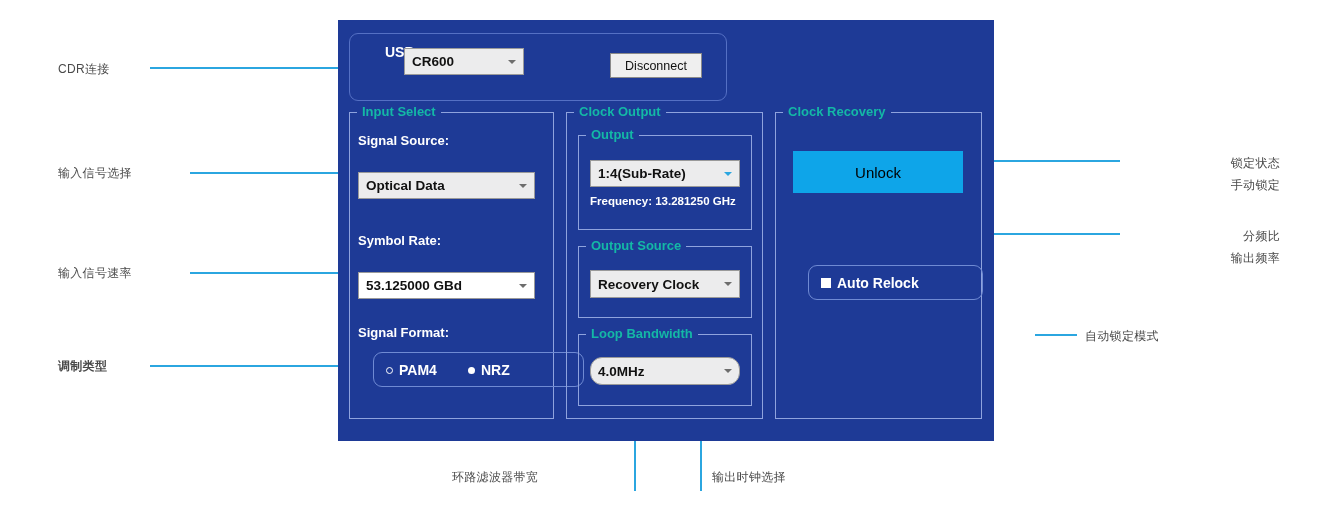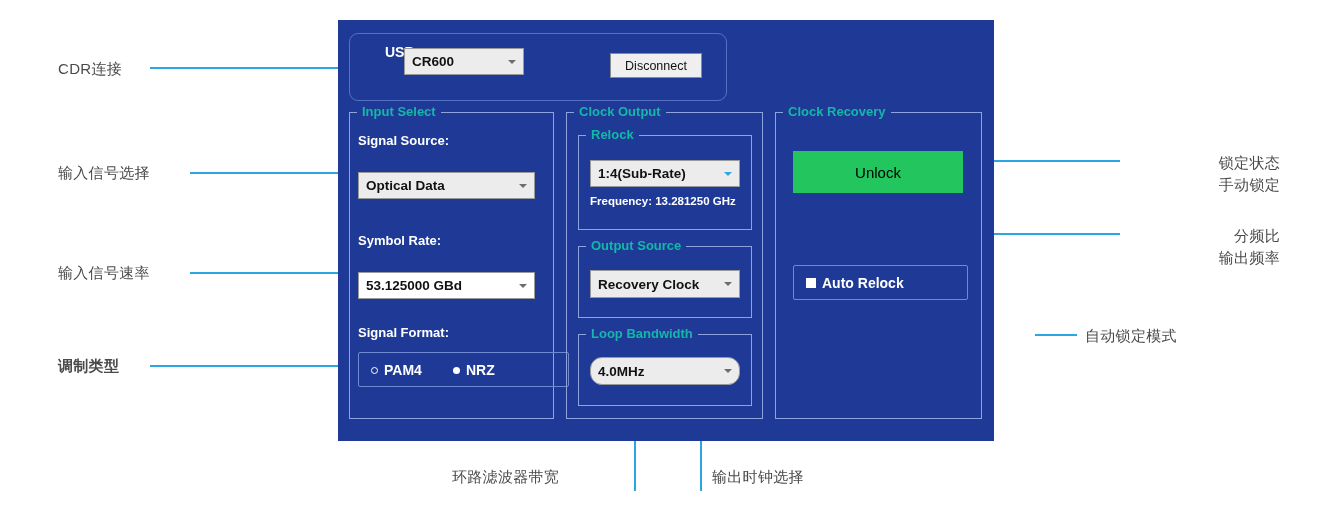--- a/index.html
+++ b/index.html
@@ -12,21 +12,21 @@
     height: 506px;
     position: relative;
     font-family: "Liberation Sans", "DejaVu Sans", sans-serif;
     overflow: hidden;
   }
 
   
   .anno {
     position: absolute;
     color: #4a4a4a;
-    font-size: 15px;
+    font-size: 12px;
     line-height: 22px;
     white-space: pre-line;
     letter-spacing: 0.3px;
   }
   .anno.right { text-align: right; }
   .line {
     position: absolute;
     background: #2ba6e0;
   }
   .line.h { height: 2px; }
@@ -154,22 +154,23 @@
     position: absolute;
     color: #ffffff;
     font-size: 11.5px;
     font-weight: bold;
   }
 
   
   .roundbox {
     position: absolute;
     border: 1.4px solid #6f8ad3;
-    border-radius: 2px;
-    box-sizing: border-box;
+    border-radius: 9px;
+    box-sizing: border-box;
+    margin-left: 15px;
   }
   .radio-item, .check-item {
     position: absolute;
     display: flex;
     align-items: center;
     color: #ffffff;
     font-size: 14px;
     font-weight: bold;
   }
   .dot-ring {
@@ -187,21 +188,21 @@
     margin-right: 6px;
   }
   .chk {
     width: 10px; height: 10px;
     background: #ffffff;
     margin-right: 6px;
   }
 
   .btn-unlock {
     position: absolute;
-    background: #22c55e;
+    background: #0ea5e9;
     color: #000000;
     font-size: 15px;
     display: flex;
     align-items: center;
     justify-content: center;
   }
 </style>
 </head>
 <body>
 
@@ -273,21 +274,21 @@
       <span class="dot-solid"></span>
       <span>NRZ</span>
     </div>
   </div>
 
   <div class="group" style="left:228px; top:92px; width:197px; height:307px;">
     <span class="cap">Clock Output</span>
   </div>
 
   <div class="group" style="left:240px; top:115px; width:174px; height:95px;">
-    <span class="cap">Relock</span>
+    <span class="cap">Output</span>
   </div>
   <div class="combo hl" style="left:252px; top:140px; width:150px; height:27px;">
     <span>1:4(Sub-Rate)</span>
     <span class="arrow"></span>
   </div>
   <div class="freqtext" style="left:252px; top:175px;">Frequency: 13.281250 GHz</div>
 
   <div class="group" style="left:240px; top:226px; width:174px; height:72px;">
     <span class="cap">Output Source</span>
   </div>

